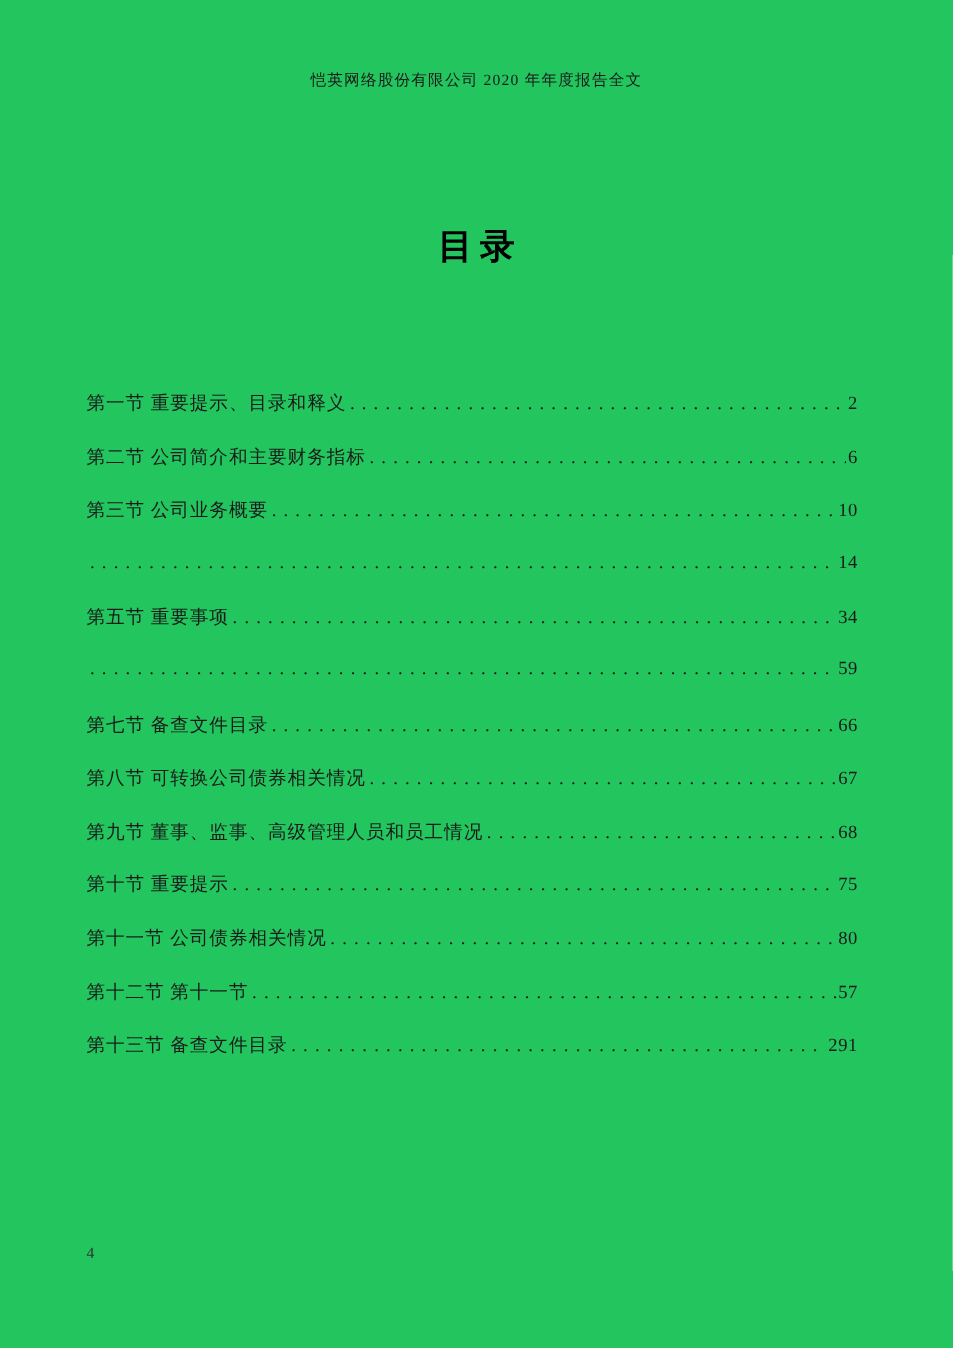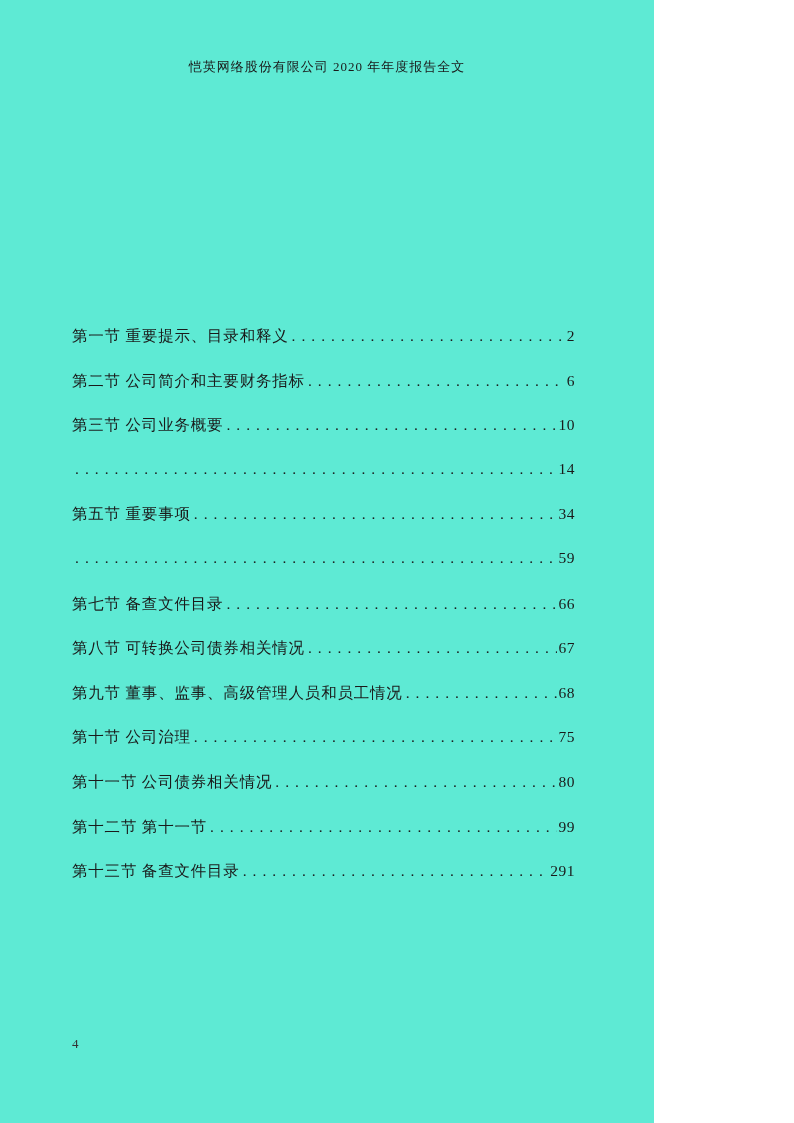--- a/index.html
+++ b/index.html
@@ -2,23 +2,23 @@
 <html><head>
 <meta charset="utf-8">
 <style>
   html, body {
     margin: 0;
     padding: 0;
     background: #ffffff;
   }
   .page {
     position: relative;
-    width: 654px;
+    width: 794px;
     height: 1123px;
-    background: #5eead4;
+    background: #22c55e;
     font-family: "Liberation Serif", "DejaVu Serif", serif;
     color: #1a1a1a;
     overflow: hidden;
   }
   .doc-header {
     position: absolute;
     top: 58px;
     left: 0;
     width: 100%;
     text-align: center;
@@ -77,20 +77,21 @@
     color: #333333;
   }
 </style>
 </head>
 <body>
 
 <div class="page">
 
   <div class="doc-header">恺英网络股份有限公司 2020 年年度报告全文</div>
 
+  <div class="doc-title">目录</div>
 
   <div class="toc">
 
     <div class="toc-row">
       <span class="toc-label">第一节 重要提示、目录和释义</span>
       <span class="toc-dots">....................................................................................................................</span>
       <span class="toc-page">2</span>
     </div>
 
     <div class="toc-row">
@@ -133,35 +134,35 @@
       <span class="toc-page">67</span>
     </div>
 
     <div class="toc-row">
       <span class="toc-label">第九节 董事、监事、高级管理人员和员工情况</span>
       <span class="toc-dots">....................................................................................................................</span>
       <span class="toc-page">68</span>
     </div>
 
     <div class="toc-row">
-      <span class="toc-label">第十节 公司治理</span>
+      <span class="toc-label">第十节 重要提示</span>
       <span class="toc-dots">....................................................................................................................</span>
       <span class="toc-page">75</span>
     </div>
 
     <div class="toc-row">
       <span class="toc-label">第十一节 公司债券相关情况</span>
       <span class="toc-dots">....................................................................................................................</span>
       <span class="toc-page">80</span>
     </div>
 
     <div class="toc-row">
       <span class="toc-label">第十二节 第十一节</span>
       <span class="toc-dots">....................................................................................................................</span>
-      <span class="toc-page">99</span>
+      <span class="toc-page">57</span>
     </div>
 
     <div class="toc-row">
       <span class="toc-label">第十三节 备查文件目录</span>
       <span class="toc-dots">....................................................................................................................</span>
       <span class="toc-page">291</span>
     </div>
 
   </div>
 

